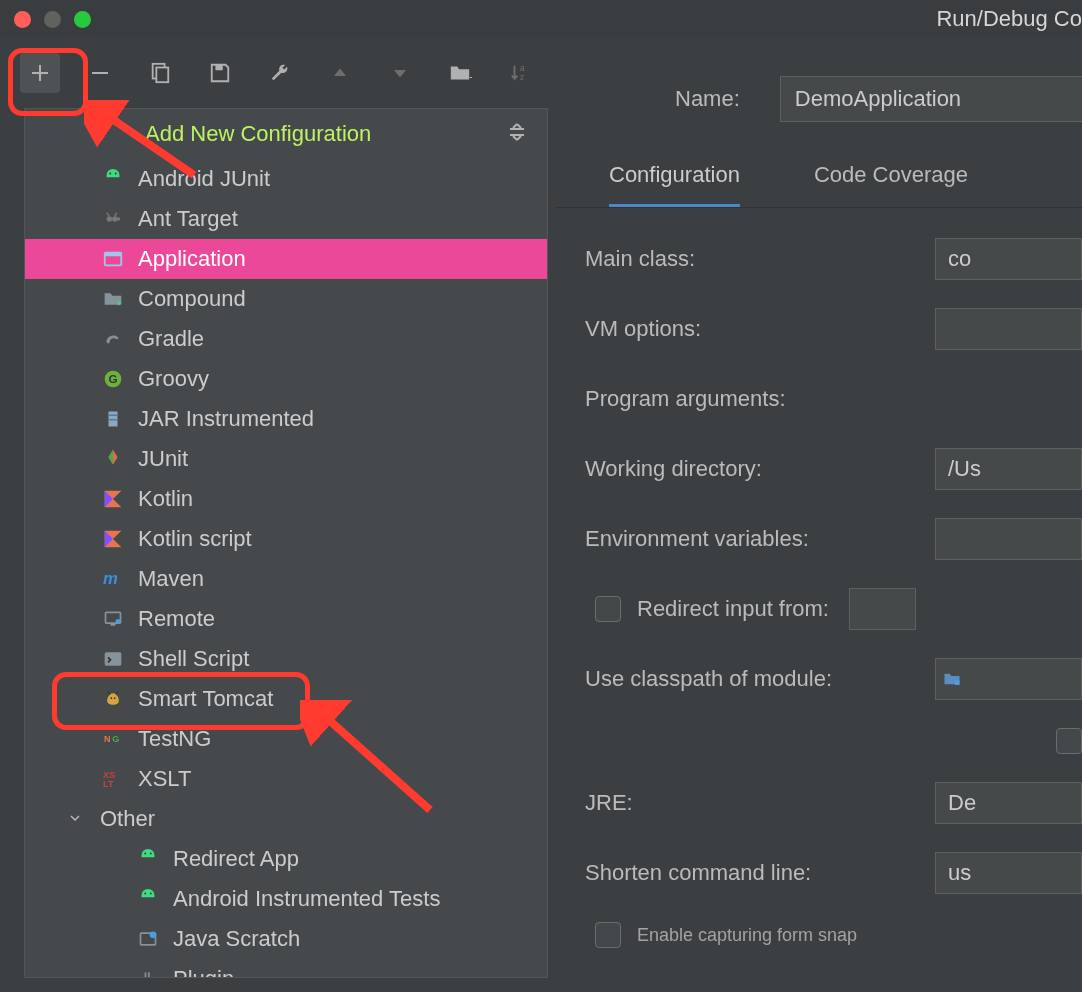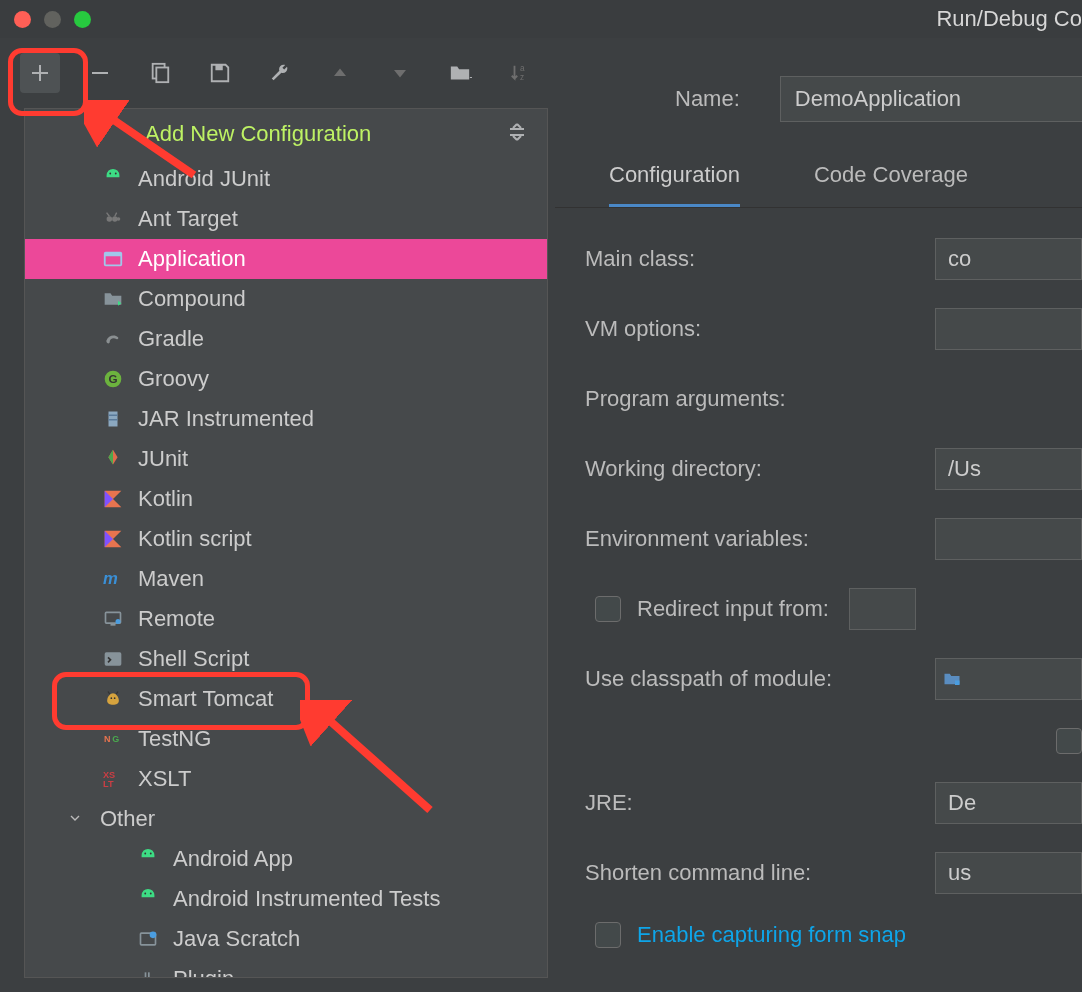--- a/index.html
+++ b/index.html
@@ -290,21 +290,21 @@
         <span>Other</span>
       </div>
       <div class="list-item sub">
         <span class="icon">
           <svg width="22" height="22" viewBox="0 0 24 24">
             <path d="M6 8a6 6 0 0112 0v1H6zM7 3l1.5 2M17 3l-1.5 2" stroke="#3ddc84" stroke-width="2" fill="#3ddc84"></path>
             <circle cx="9" cy="6" r="1" fill="#333"></circle>
             <circle cx="15" cy="6" r="1" fill="#333"></circle>
           </svg>
         </span>
-        <span>Android App</span>
+        <span>Redirect App</span>
       </div>
       <div class="list-item sub">
         <span class="icon">
           <svg width="22" height="22" viewBox="0 0 24 24">
             <path d="M6 8a6 6 0 0112 0v1H6zM7 3l1.5 2M17 3l-1.5 2" stroke="#3ddc84" stroke-width="2" fill="#3ddc84"></path>
             <circle cx="9" cy="6" r="1" fill="#333"></circle>
             <circle cx="15" cy="6" r="1" fill="#333"></circle>
           </svg>
         </span>
         <span>Android Instrumented Tests</span>
@@ -384,21 +384,21 @@
       <span class="form-label">JRE:</span>
       <input class="form-input" value="De" style="">
     </div>
     <div class="form-row">
       <span class="form-label">Shorten command line:</span>
       <input class="form-input" value="us" style="">
     </div>
     <div class="form-row">
       <div class="checkbox-row">
         <div class="checkbox"></div>
-        <span style="font-size:22px;color:#0ea5e9">Enable capturing form snap</span>
+        <span style="font-size:18px;color:#a3a3a3">Enable capturing form snap</span>
       </div>
     </div>
   </div>
 </div>
 
 <div class="red-box" style="left:8px; top:48px; width:80px; height:68px;"></div>
 <div class="red-box" style="left:52px; top:672px; width:258px; height:58px;"></div>
 <svg class="red-arrow" style="left:84px; top:100px;" width="130" height="90">
   <defs>
       <marker id="ah1" markerWidth="8" markerHeight="8" refX="2" refY="4" orient="auto">

